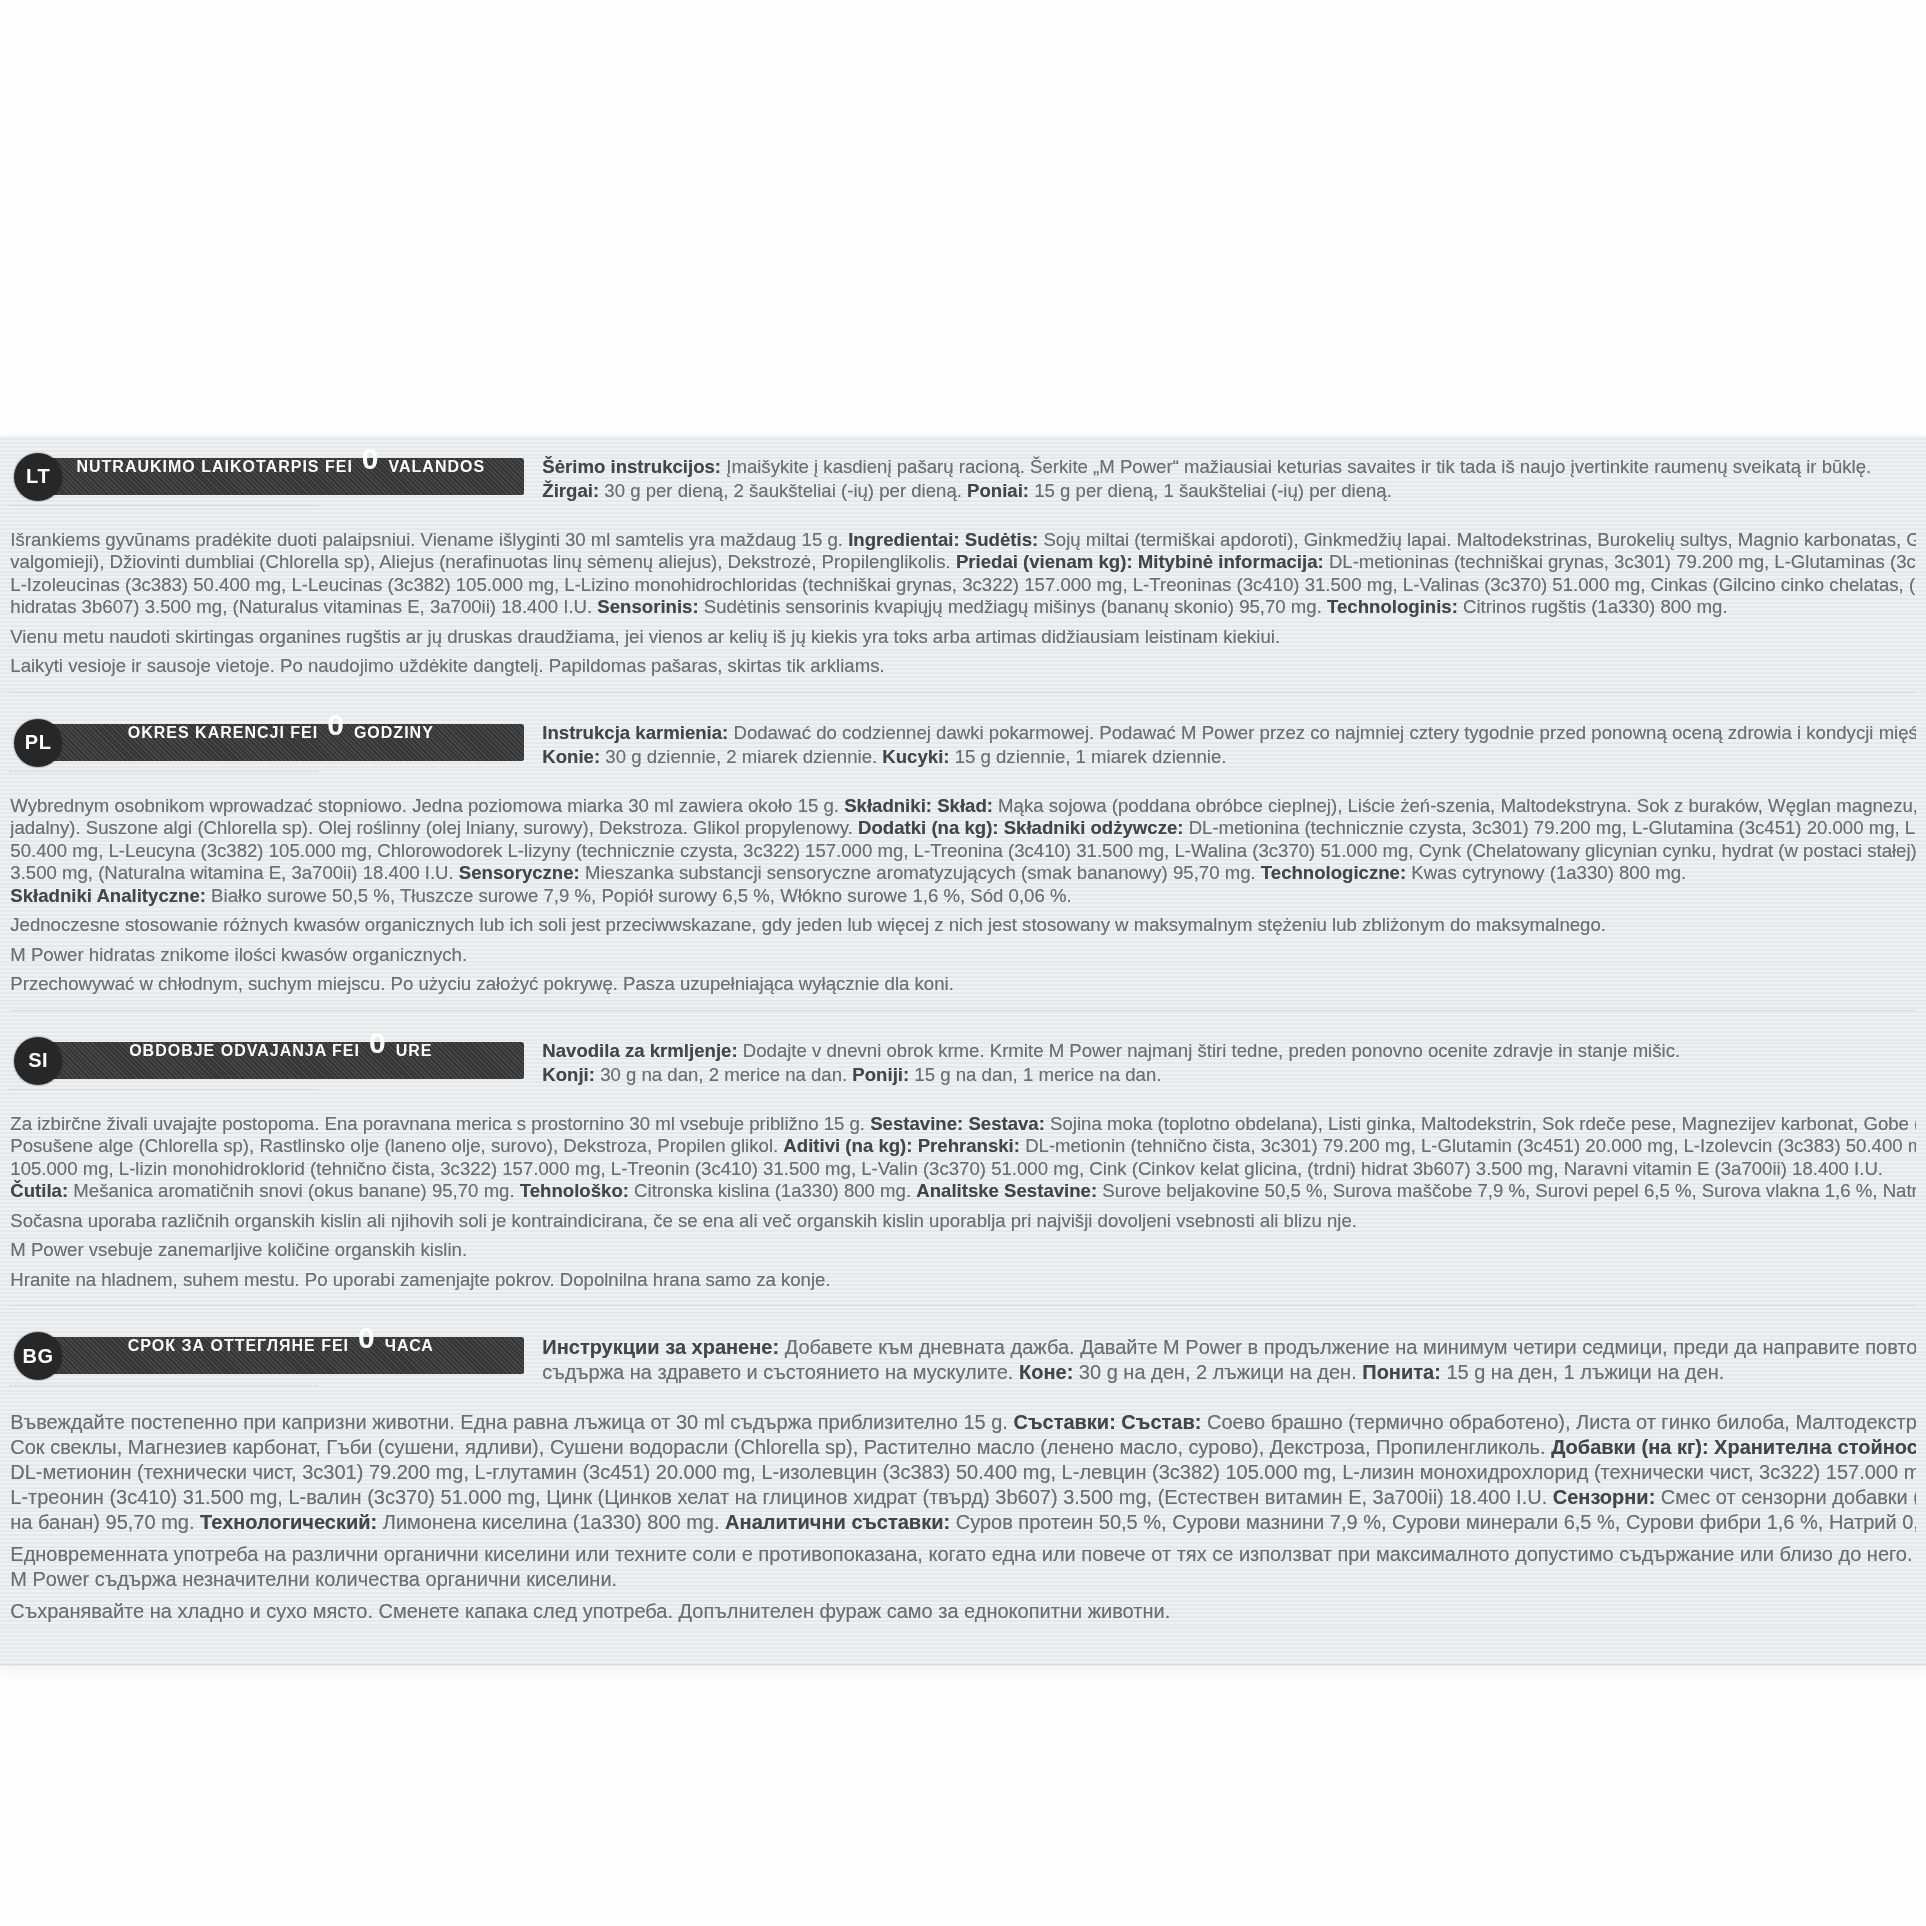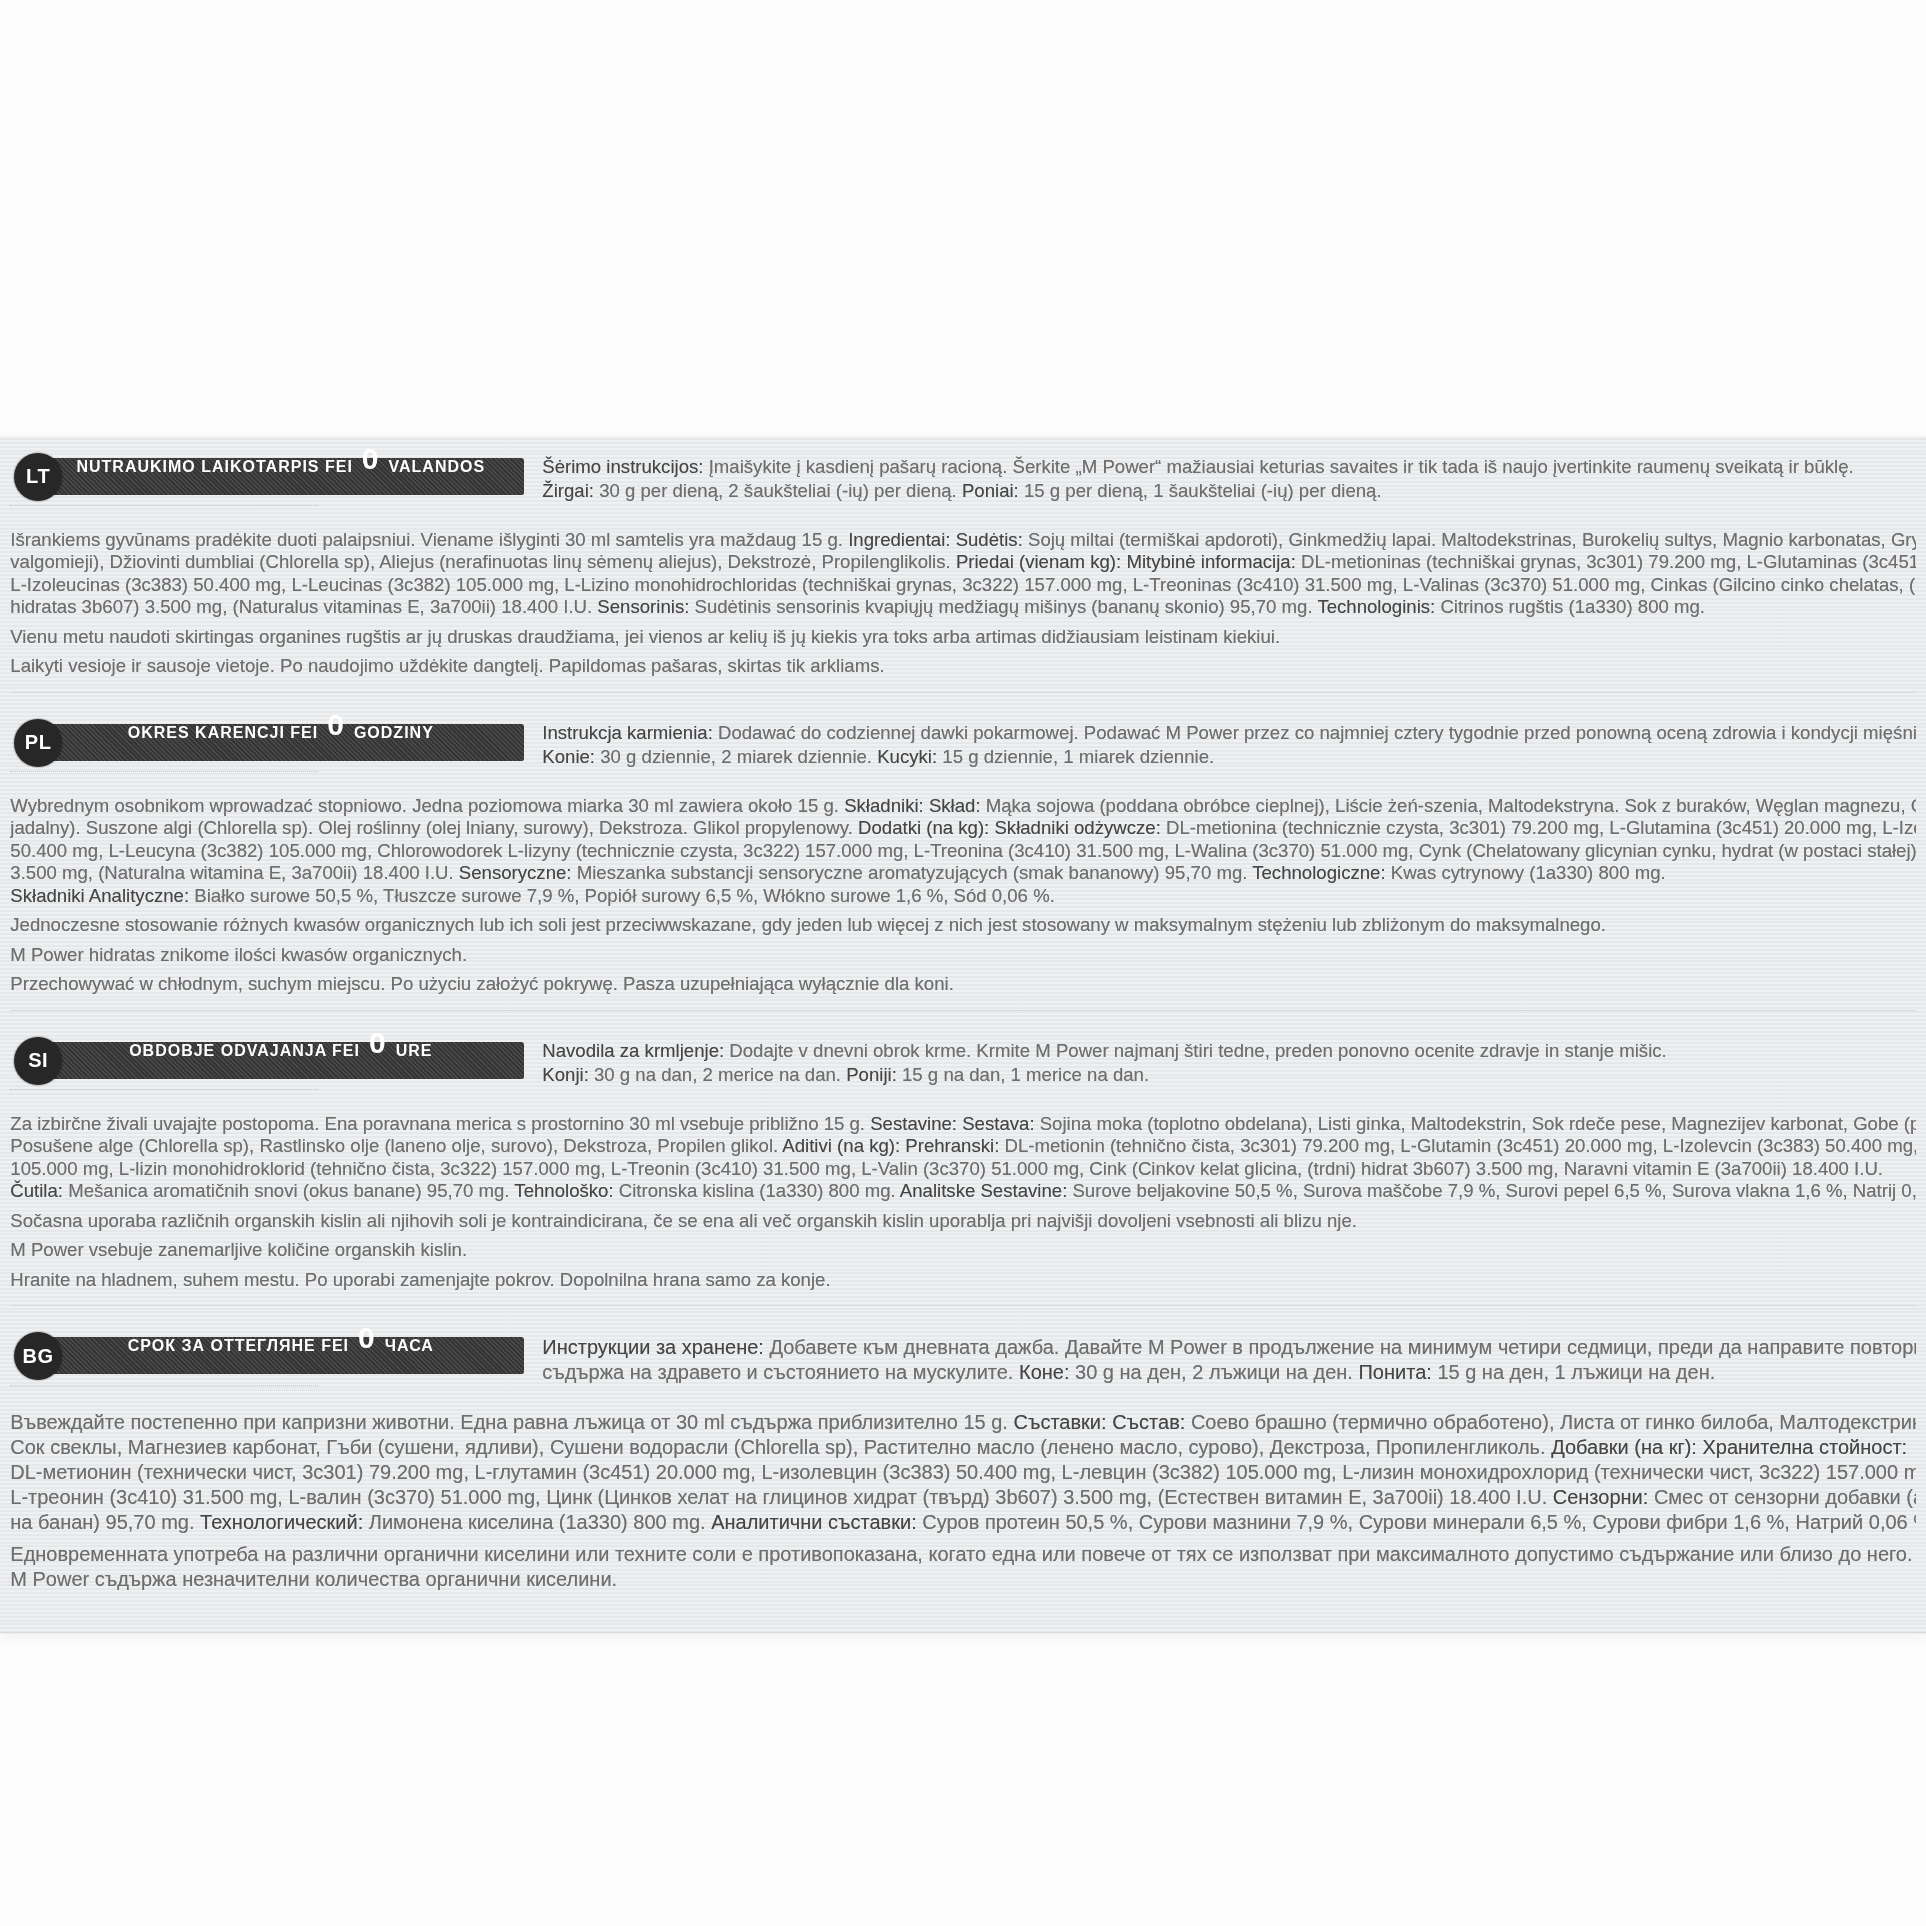--- a/index.html
+++ b/index.html
@@ -32,21 +32,21 @@
     background:#3c3c3c;
     background-image:repeating-linear-gradient(45deg, rgba(255,255,255,.07) 0 1.3px, rgba(0,0,0,.12) 1.3px 3.2px);
     color:#fff;display:flex;align-items:flex-start;justify-content:center;
     font-weight:bold;font-size:16px;letter-spacing:1px;text-shadow:none;
   }
   .bar-zero{font-size:30px;font-weight:bold;margin:0 9px;line-height:0;transform:translateY(0.6px);}
   .dash{border-top:1.3px dotted #c6c9ca;width:308px;margin-top:10.3px;}
   .header-right{padding-top:2.6px;padding-left:18px;min-width:0;}
   .line{font-size:18.6px;line-height:22.5px;white-space:nowrap;overflow:hidden;}
   .header-right .line{line-height:24px;}
-  .b{font-weight:normal;color:#454545;}
+  .b{font-weight:bold;color:#454545;}
   .body .gap{margin-top:7px;}
   .sec-bg .line{font-size:20px;line-height:25px;}
   .sec-bg .header-left{height:64px;}
 </style>
 </head>
 <body>
 
 <div class="label">
   <div class="sections">
   <section class="section sec-lt">
@@ -147,17 +147,18 @@
           </div>
     </div>
     <div class="body">
           <div class="line"><span>Въвеждайте постепенно при капризни животни. Една равна лъжица от 30 ml съдържа приблизително 15 g. </span><span class="b">Съставки: Състав:</span><span> Соево брашно (термично обработено), Листа от гинко билоба, Малтодекстрин,</span></div>
           <div class="line"><span>Сок свеклы, Магнезиев карбонат, Гъби (сушени, ядливи), Сушени водорасли (Chlorella sp), Растително масло (ленено масло, сурово), Декстроза, Пропиленгликоль. </span><span class="b">Добавки (на кг): Хранителна стойност:</span></div>
           <div class="line"><span>DL-метионин (технически чист, 3c301) 79.200 mg, L-глутамин (3c451) 20.000 mg, L-изолевцин (3c383) 50.400 mg, L-левцин (3c382) 105.000 mg, L-лизин монохидрохлорид (технически чист, 3c322) 157.000 mg,</span></div>
           <div class="line"><span>L-треонин (3c410) 31.500 mg, L-валин (3c370) 51.000 mg, Цинк (Цинков хелат на глицинов хидрат (твърд) 3b607) 3.500 mg, (Естествен витамин Е, 3a700ii) 18.400 I.U. </span><span class="b">Сензорни:</span><span> Смес от сензорни добавки (аромат</span></div>
           <div class="line"><span>на банан) 95,70 mg. </span><span class="b">Технологический:</span><span> Лимонена киселина (1a330) 800 mg. </span><span class="b">Аналитични съставки:</span><span> Суров протеин 50,5 %, Сурови мазнини 7,9 %, Сурови минерали 6,5 %, Сурови фибри 1,6 %, Натрий 0,06 %.</span></div>
           <div class="line gap"><span>Едновременната употреба на различни органични киселини или техните соли е противопоказана, когато една или повече от тях се използват при максималното допустимо съдържание или близо до него.</span></div>
           <div class="line"><span>M Power съдържа незначителни количества органични киселини.</span></div>
+          <div class="line gap"><span>Съхранявайте на хладно и сухо място. Сменете капака след употреба. Допълнителен фураж само за еднокопитни животни.</span></div>
         </div>
   </section>
 </div>
 </div>
 
 
 </body></html>

